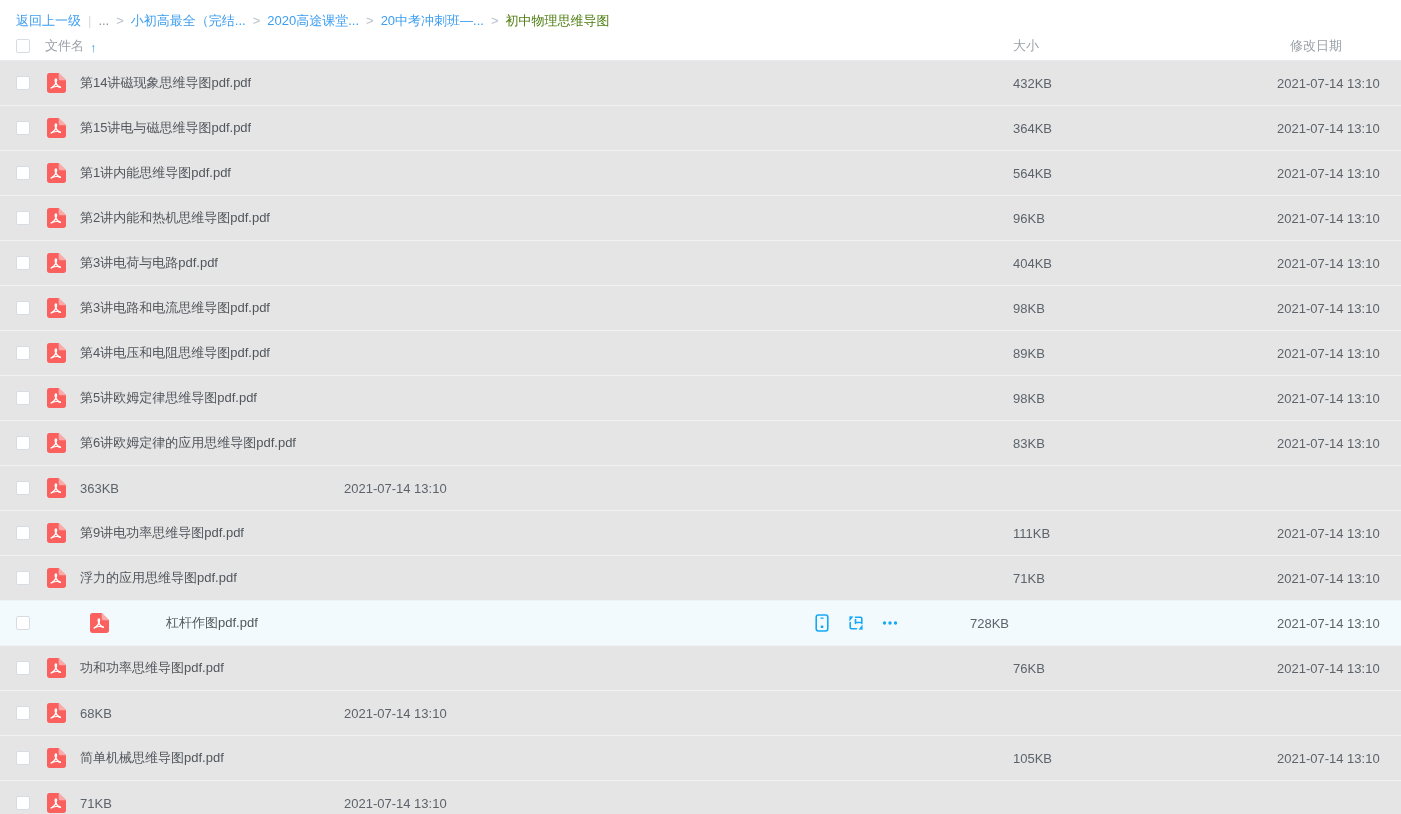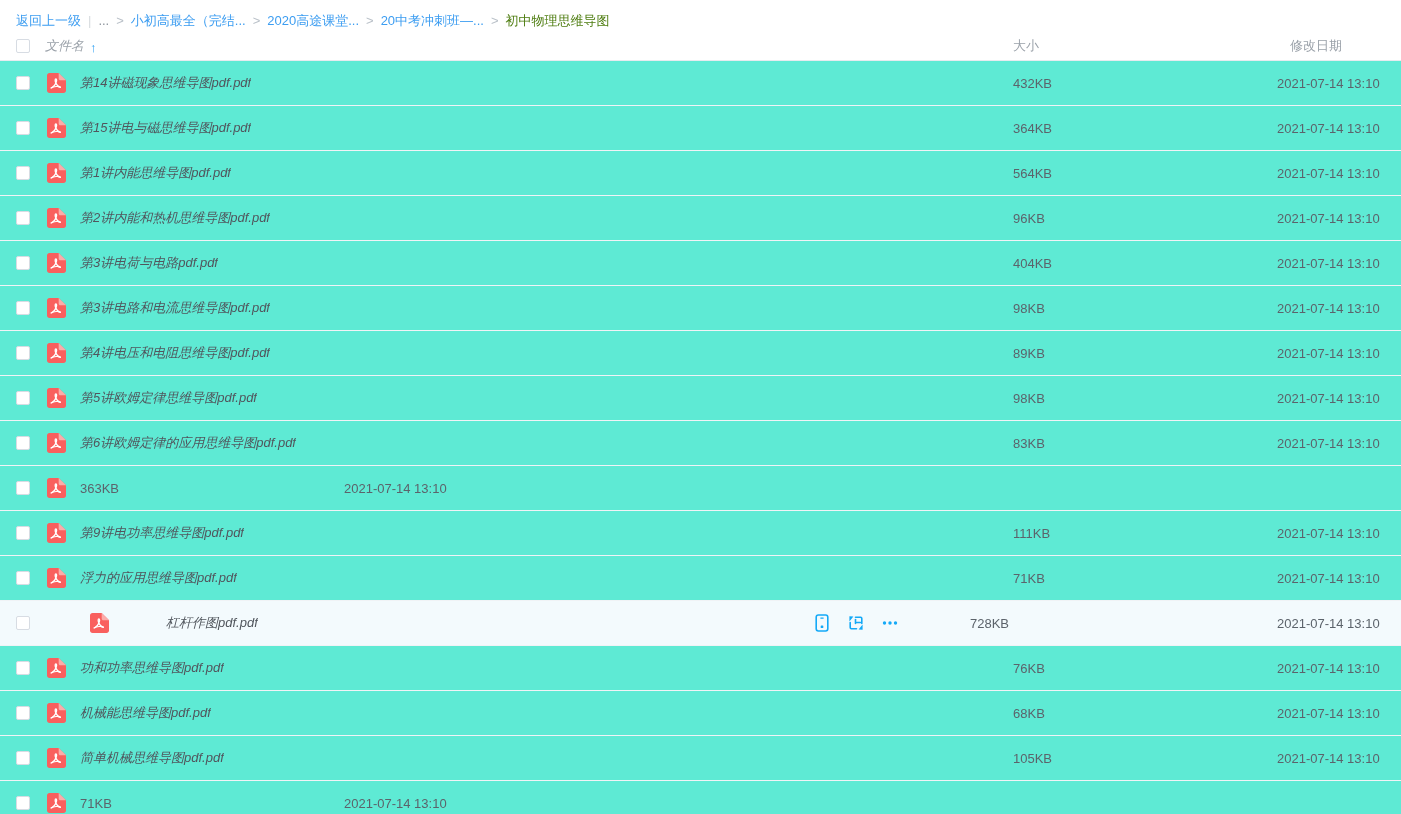--- a/index.html
+++ b/index.html
@@ -24,33 +24,33 @@
   .bc-current { color: #4d7c0f; }
 
   
   .list-header {
     display: flex; align-items: center;
     height: 29px; padding-left: 16px;
     font-size: 13px; color: #9aa1a9;
     border-bottom: 1px solid #e7ebef;
   }
   .list-header .cb { margin-right: 15px; }
-  .col-name { flex: 1 1 auto; display: flex; align-items: flex-end; min-width: 0; font-style: italic; }
+  .col-name { flex: 1 1 auto; display: flex; align-items: flex-end; min-width: 0; }
   .col-size { flex: 0 0 264px; }
   .col-date { flex: 0 0 124px; }
   .list-header .col-date { padding-left: 13px; }
   .sort-arrow { color: #2b9ff2; font-weight: bold; margin-left: 6px; font-size: 13px; }
 
   
   .row {
     display: flex; align-items: center;
     height: 45px; padding-left: 16px;
     font-size: 13px;
     border-bottom: 1px solid #f0f3f6;
-    background: #5eead4;
+    background: #e5e5e5;
   }
   .row.hovered { background: #f3fafd; gap: 43px; }
   .cb {
     width: 14px; height: 14px; flex: 0 0 14px;
     border: 1px solid #d7dce3; border-radius: 2px;
     background: #fff; cursor: pointer; display: inline-block;
   }
   .row .cb { margin-right: 15px; }
   .file-icon { width: 22px; height: 22px; flex: 0 0 22px; margin-right: 13px; display: inline-flex; }
   .fname {
@@ -386,24 +386,20 @@
   <div class="row">
     <span class="cb"></span>
     <span class="file-icon">
       <svg width="22" height="22" viewBox="0 0 22 22">
         <path d="M4.5 1h9.2L21 8.3v10.2c0 1.4-1.1 2.5-2.5 2.5h-14C3.1 21 2 19.9 2 18.5v-15C2 2.1 3.1 1 4.5 1z" fill="#f9605e"></path>
         <path d="M13.7 1L21 8.3h-5.8c-.8 0-1.5-.7-1.5-1.5V1z" fill="#fbacaa"></path>
         <path d="M6.6 15.8c2-.9 3.7-3.1 4.5-5.3.6-1.7.8-3.7-.2-3.7s-.9 2.2-.2 3.9c.9 2.1 2.7 4.1 4.7 4.7" stroke="#ffffff" stroke-width="1.3" fill="none" stroke-linecap="round"></path>
         <path d="M5.9 16c1.5-.9 3.6-1.4 5.3-1.5 1.8-.1 3.3.1 4.2.5" stroke="#ffffff" stroke-width="1.1" fill="none" stroke-linecap="round"></path>
       </svg>
     </span>
-    <span class="col-name">
-      <a class="fname">机械能思维导图pdf.pdf</a>
-
-    </span>
     <span class="fsize col-size">68KB</span>
     <span class="fdate col-date">2021-07-14 13:10</span>
   </div>
 
   <div class="row">
     <span class="cb"></span>
     <span class="file-icon">
       <svg width="22" height="22" viewBox="0 0 22 22">
         <path d="M4.5 1h9.2L21 8.3v10.2c0 1.4-1.1 2.5-2.5 2.5h-14C3.1 21 2 19.9 2 18.5v-15C2 2.1 3.1 1 4.5 1z" fill="#f9605e"></path>
         <path d="M13.7 1L21 8.3h-5.8c-.8 0-1.5-.7-1.5-1.5V1z" fill="#fbacaa"></path>

